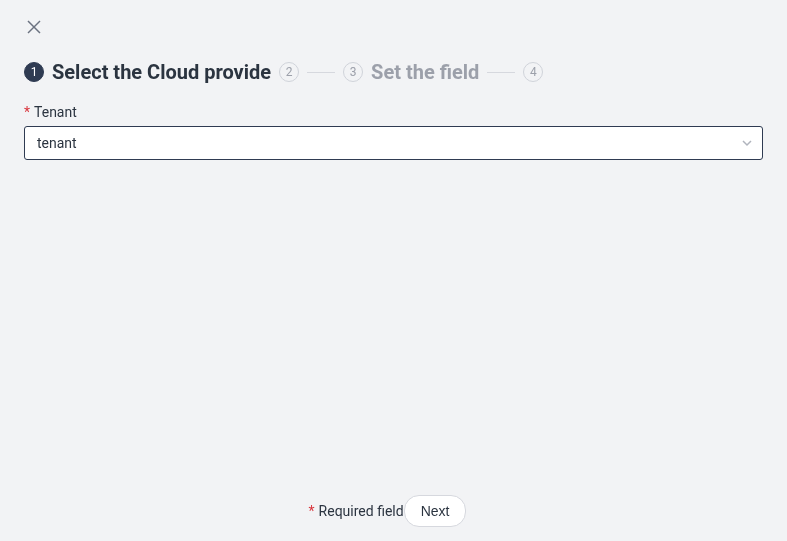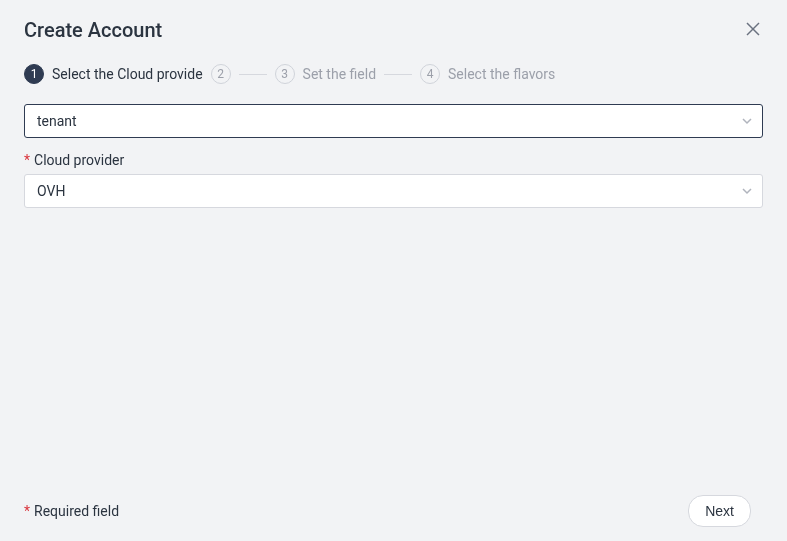--- a/index.html
+++ b/index.html
@@ -56,22 +56,23 @@
     border: 1px solid #d0d3da;
     color: #9ca0aa;
     background:#f2f3f5;
   }
   .step.active .step-circle {
     background: #2f3b52;
     border-color: #2f3b52;
     color: #fff;
   }
   .step-label {
-    font-size: 14px;
+    font-size: 20px;
     color: #9ca0aa;
+    font-weight: bold;
   }
   .step.active .step-label {
     color: #2b3440;
   }
   .step-line {
     height: 1px;
     background: #d6d8de;
     flex: 0 0 28px;
     width: 28px;
   }
@@ -111,41 +112,40 @@
   }
   .select .chev svg { width:10px; height:10px; stroke:#b0b4bd; stroke-width:1.5; fill:none; }
   .footer {
     position: absolute;
     left: 0;
     right: 12px;
     bottom: 0;
     padding: 10px 24px 14px 24px;
     display: flex;
     align-items: center;
-    justify-content: space-between;
+    justify-content: center;
   }
   .reqnote {
     font-size: 14px;
     color: #2b3440;
   }
   .next-btn {
     background: #fff;
     border: 1px solid #d6d8de;
     border-radius: 15px;
     padding: 7px 16px;
     font-size: 14px;
     color: #2b3440;
     cursor: pointer;
   }
 </style>
 </head>
 <body>
 
 <div class="header">
-  <div class="title">Create Account</div>
   <div class="close">
     <span>
       <svg viewBox="0 0 14 14">
           <line x1="1" y1="1" x2="13" y2="13"></line>
           <line x1="13" y1="1" x2="1" y2="13"></line>
         </svg>
     </span>
   </div>
 </div>
 
@@ -158,49 +158,38 @@
     <div class="step-circle">2</div>
   </div>
   <div class="step-line"></div>
   <div class="step">
     <div class="step-circle">3</div>
     <div class="step-label">Set the field</div>
   </div>
   <div class="step-line"></div>
   <div class="step">
     <div class="step-circle">4</div>
-    <div class="step-label">Select the flavors</div>
   </div>
 </div>
 
 <div class="form">
   <div class="field">
+    <div class="label">
+      <span class="req">*</span><span>Tenant</span>
+    </div>
     <div class="select focused">
       <span>tenant</span>
       <span class="chev">
         <svg viewBox="0 0 10 10">
             <polyline points="1,3 5,7 9,3"></polyline>
           </svg>
       </span>
     </div>
   </div>
 
-  <div class="field">
-    <div class="label">
-      <span class="req">*</span><span>Cloud provider</span>
-    </div>
-    <div class="select">
-      <span>OVH</span>
-      <span class="chev">
-        <svg viewBox="0 0 10 10">
-            <polyline points="1,3 5,7 9,3"></polyline>
-          </svg>
-      </span>
-    </div>
-  </div>
 </div>
 
 <div class="footer">
   <div class="reqnote">
     <span class="req">*</span><span>Required field</span>
   </div>
   <button class="next-btn">Next</button>
 </div>
 
 </body></html>

